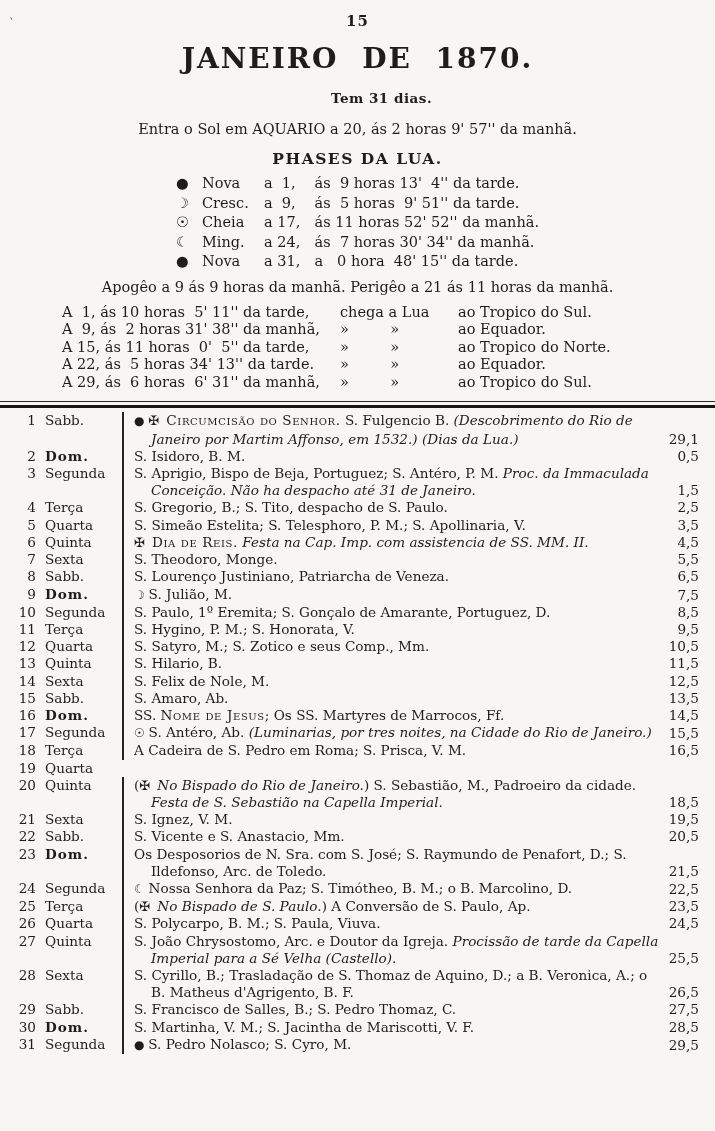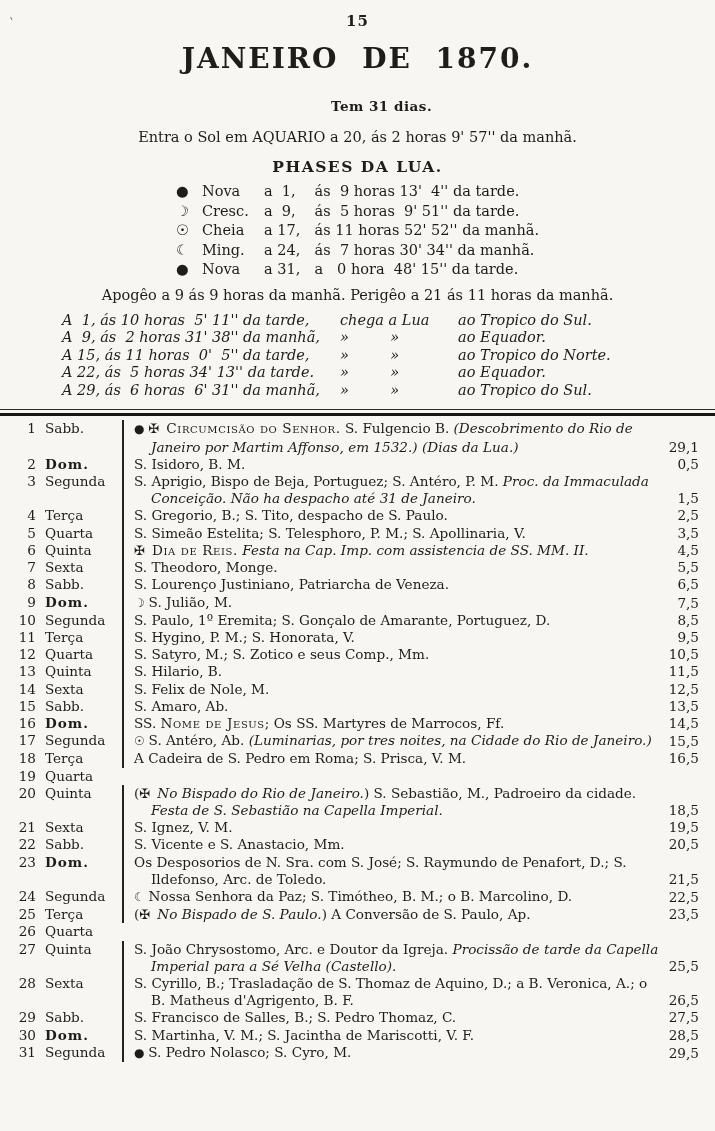--- a/index.html
+++ b/index.html
@@ -5,30 +5,30 @@
   html,body{margin:0;padding:0;}
   body{
     width:715px;height:1131px;overflow:hidden;position:relative;
     background:#f7f6f2;color:#1e1d1a;
     font-family:"DejaVu Serif","Liberation Serif",serif;
   }
   .page{padding-top:12px;}
   .center{text-align:center;}
   .page-number{font-size:15px;font-weight:bold;letter-spacing:1px;}
   .title{font-size:28px;font-weight:bold;letter-spacing:2px;word-spacing:12px;margin-top:12px;}
-  .days-count{font-size:13.5px;font-weight:bold;margin-top:23px;letter-spacing:0.5px;padding-left:48px;}
+  .days-count{font-size:13.5px;font-weight:bold;margin-top:15px;letter-spacing:0.5px;padding-left:48px;}
   .sun-line{font-size:14.5px;margin-top:15px;}
   .phases-heading{font-size:15.5px;font-weight:bold;letter-spacing:1.5px;margin-top:12px;}
   .phases{width:fit-content;margin:6px auto 0 auto;}
   .phase-row{display:grid;grid-template-columns:26px 62px 46px auto;font-size:14.5px;line-height:19.5px;}
   .phase-row .p-day,.phase-row .p-time{white-space:pre;}
   .phase-row .p-icon{text-align:left;}
   .apsides{font-size:14.5px;margin-top:7px;}
   .crossings{margin:9px 0 0 62px;}
-  .crossing-row{display:grid;grid-template-columns:278px 118px auto;font-size:14.5px;line-height:17.6px;font-style:italic;}
+  .crossing-row{display:grid;grid-template-columns:278px 118px auto;font-size:14.5px;line-height:17.6px;}
   .crossing-row span{white-space:pre;}
   .crossing-row .x-mid{}
   .double-rule{margin-top:10px;height:3px;border-top:1.5px solid #2a2a28;border-bottom:3px solid #171715;}
   .calendar{margin-top:4px;}
   .cal-row{display:flex;font-size:13.6px;line-height:17.2px;}
   .c-day{width:36px;text-align:right;flex:none;}
   .c-wd{width:86px;padding-left:9px;flex:none;box-sizing:border-box;}
   .c-body{flex:1;display:flex;border-left:2px solid #24231f;}
   .c-text{flex:1;padding-left:27px;text-indent:-17px;padding-right:4px;}
   .c-val{width:52px;flex:none;text-align:right;padding-right:16px;align-self:flex-end;box-sizing:border-box;}
@@ -311,20 +311,24 @@
     <span class="c-day">25</span>
     <span class="c-wd">Terça</span>
     <span class="c-body">
       <span class="c-text"><span class="">(</span><span class="icon cross">✠ </span><span class="it">No Bispado de S. Paulo.</span><span class="">) A Conversão de S. Paulo, Ap.</span></span>
       <span class="c-val">23,5</span>
     </span>
   </div>
       <div class="cal-row">
     <span class="c-day">26</span>
     <span class="c-wd">Quarta</span>
+    <span class="c-body">
+      <span class="c-text"><span class="">S. Polycarpo, B. M.; S. Paula, Viuva.</span></span>
+      <span class="c-val">24,5</span>
+    </span>
   </div>
       <div class="cal-row">
     <span class="c-day">27</span>
     <span class="c-wd">Quinta</span>
     <span class="c-body">
       <span class="c-text"><span class="">S. João Chrysostomo, Arc. e Doutor da Igreja. </span><span class="it">Procissão de tarde da Capella Imperial para a Sé Velha (Castello).</span></span>
       <span class="c-val">25,5</span>
     </span>
   </div>
       <div class="cal-row">

